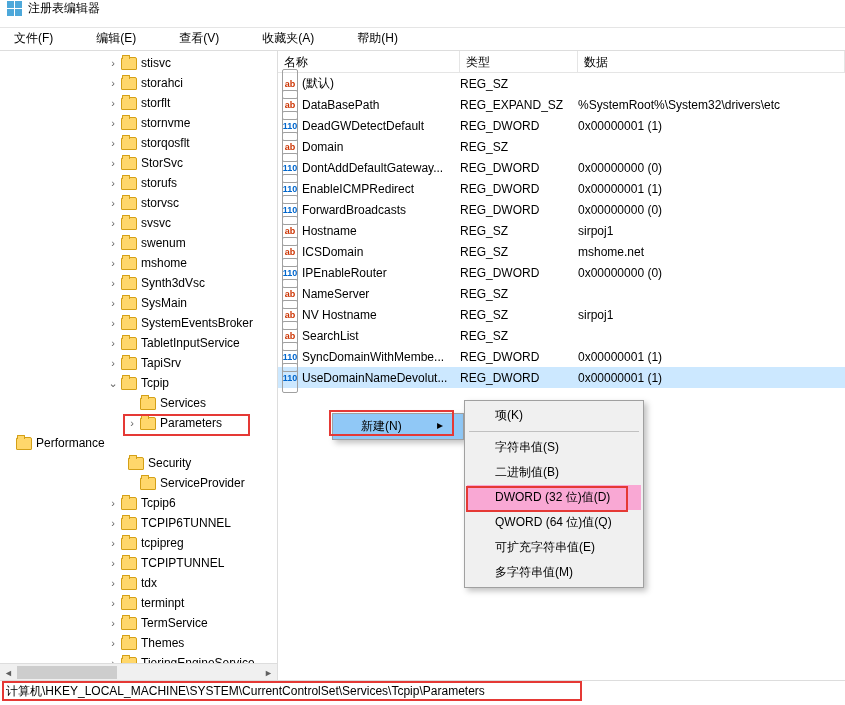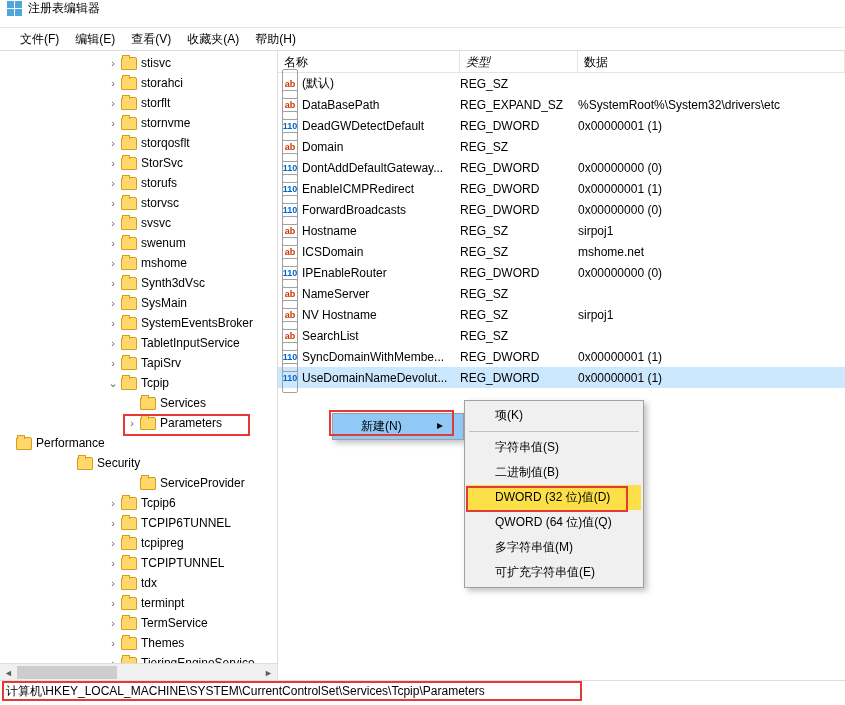--- a/index.html
+++ b/index.html
@@ -1,49 +1,49 @@
 <!DOCTYPE html>
 <html><head>
 <meta charset="utf-8">
 <style>
 * { margin:0; padding:0; box-sizing:border-box; font-family:"Microsoft YaHei","Segoe UI",sans-serif; font-size:12px; }
 body { background:#fff; width:845px; height:705px; overflow:hidden; position:relative; }
 .titlebar { height:28px; display:flex; align-items:flex-start; padding-left:6px; border-bottom:1px solid #e5e5e5; }
 .app-icon { width:16px; height:16px; margin-right:6px; display:flex; flex-wrap:wrap; }
 .app-icon span { width:7px; height:7px; margin:0.5px; background:#4da8da; }
-.menubar { height:22px; display:flex; align-items:center; padding-left:12px; }
+.menubar { height:22px; display:flex; padding-left:6px;gap:27px; }
 .menubar div { padding:2px 8px; cursor:default; }
 .workspace { display:flex; height:630px; border-top:1px solid #ddd; }
 .tree-pane { width:278px; border-right:1px solid #ddd; overflow:hidden; position:relative; }
 .tree { padding-top:2px; }
 .tree-item { display:flex; align-items:center; height:20px; white-space:nowrap; cursor:default; }
 .exp { width:16px; text-align:center; color:#666; font-size:11px; user-select:none; }
 .folder-icon { width:16px; height:13px; background:#ffd76b; border:1px solid #d4a017; border-radius:2px 2px 1px 1px; margin-right:4px; position:relative; }
 .folder-icon::before { content:""; position:absolute; top:-3px; left:0; width:6px; height:3px; background:#ffd76b; border:1px solid #d4a017; border-bottom:none; border-radius:1px 1px 0 0; }
 .list-pane { flex:1; overflow:hidden; position:relative; }
 .list-header { display:flex; height:22px; border-bottom:1px solid #e5e5e5; }
 .list-header div { padding:3px 6px; border-right:1px solid #e5e5e5; }
 .col-name { width:182px; }
-.col-type { width:118px;font-style:italic; }
+.col-type { width:118px; }
 .col-data { flex:1; }
 .list-row { display:flex; height:21px; align-items:center; cursor:default; }
 .list-row.selected { background:#cce8ff; }
 .val-icon { width:16px; height:30px; margin:0 4px; border:1px solid #a0a0a0; border-radius:2px; display:flex; align-items:center; justify-content:center; font-size:9px; font-weight:bold; }
 .val-icon.str { color:#cc3300; }
 .val-icon.num { color:#0066cc; }
 .cell-name { width:158px; overflow:hidden; text-overflow:ellipsis; white-space:nowrap; }
 .cell-type { width:118px; }
 .cell-data { flex:1; overflow:hidden; white-space:nowrap; }
 .context-menu { position:absolute; background:#f0f0f0; border:1px solid #a0a0a0; box-shadow:3px 3px 6px rgba(0,0,0,0.25); }
 .menu1 { left:332px; top:413px; width:132px; }
 .menu1 .mi { padding:4px 20px 4px 28px; background:#90c8f6; color:#000; display:flex; justify-content:space-between; }
 .menu2 { left:464px; top:400px; width:180px; padding:2px; }
 .menu2 .mi { padding:4px 20px 4px 28px; cursor:default; }
 .menu2 .sep { height:1px; background:#c0c0c0; margin:3px 2px; }
-.menu2 .highlighted { background:#fde047; }
+.menu2 .highlighted { background:#f9a8d4; }
 .statusbar { height:22px; border-top:1px solid #ddd; padding:2px 6px; display:flex; align-items:flex-start; }
 .red-box { border:2px solid #e53935; position:absolute; pointer-events:none; }
 .scroll-h { position:absolute; bottom:0; left:0; right:0; height:17px; background:#f0f0f0; border-top:1px solid #ddd; }
 .scroll-h-thumb { position:absolute; left:17px; top:2px; height:13px; width:100px; background:#cdcdcd; }
 .scroll-h-btn { position:absolute; top:0; width:17px; height:17px; background:#f0f0f0; display:flex; align-items:center; justify-content:center; color:#606060; font-size:9px; }
 </style>
 </head>
 <body>
 
 <div class="titlebar">
@@ -160,21 +160,21 @@
         <div class="tree-item" style="padding-left: 124px;">
           <span class="exp">›</span>
           <span class="folder-icon"></span>
           <span>Parameters</span>
         </div>
         <div class="tree-item" style="">
           <span class="exp"></span>
           <span class="folder-icon"></span>
           <span>Performance</span>
         </div>
-        <div class="tree-item" style="padding-left: 61px;">
+        <div class="tree-item" style="padding-left: 112px;">
           <span class="exp"></span>
           <span class="folder-icon"></span>
           <span>Security</span>
         </div>
         <div class="tree-item" style="padding-left: 124px;">
           <span class="exp"></span>
           <span class="folder-icon"></span>
           <span>ServiceProvider</span>
         </div>
         <div class="tree-item" style="padding-left: 105px;">
@@ -336,22 +336,22 @@
   </div>
 </div>
 
 <div class="context-menu menu2" id="ctx2">
     <div class="mi">项(K)</div>
     <div class="sep"></div>
     <div class="mi">字符串值(S)</div>
     <div class="mi">二进制值(B)</div>
     <div class="mi highlighted">DWORD (32 位)值(D)</div>
     <div class="mi">QWORD (64 位)值(Q)</div>
+    <div class="mi">可扩充字符串值(E)</div>
     <div class="mi">多字符串值(M)</div>
-    <div class="mi">可扩充字符串值(E)</div>
   </div>
 
 <div class="statusbar">
   <span>计算机\HKEY_LOCAL_MACHINE\SYSTEM\CurrentControlSet\Services\Tcpip\Parameters</span>
 </div>
 
 <div class="red-box" style="left:123px; top:414px; width:127px; height:22px;"></div>
 <div class="red-box" style="left:329px; top:410px; width:125px; height:26px;"></div>
 <div class="red-box" style="left:466px; top:486px; width:162px; height:26px;"></div>
 <div class="red-box" style="left:2px; top:681px; width:580px; height:20px;"></div>

